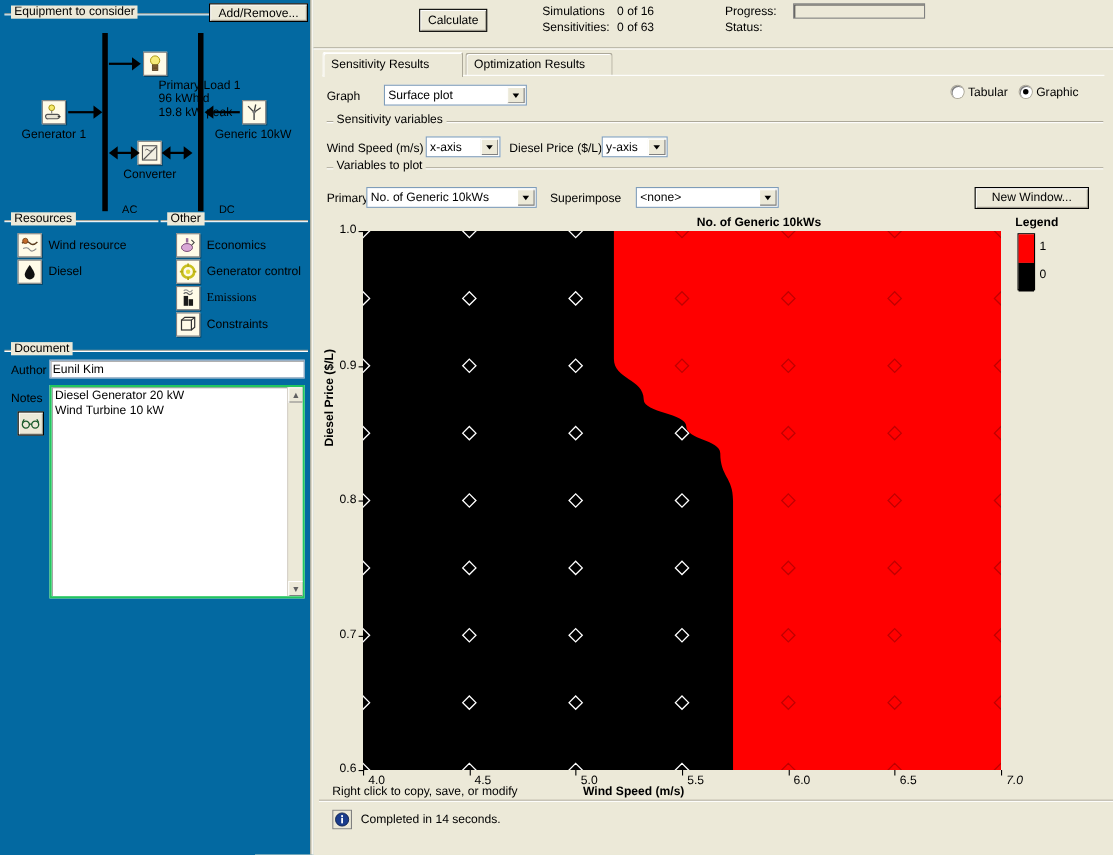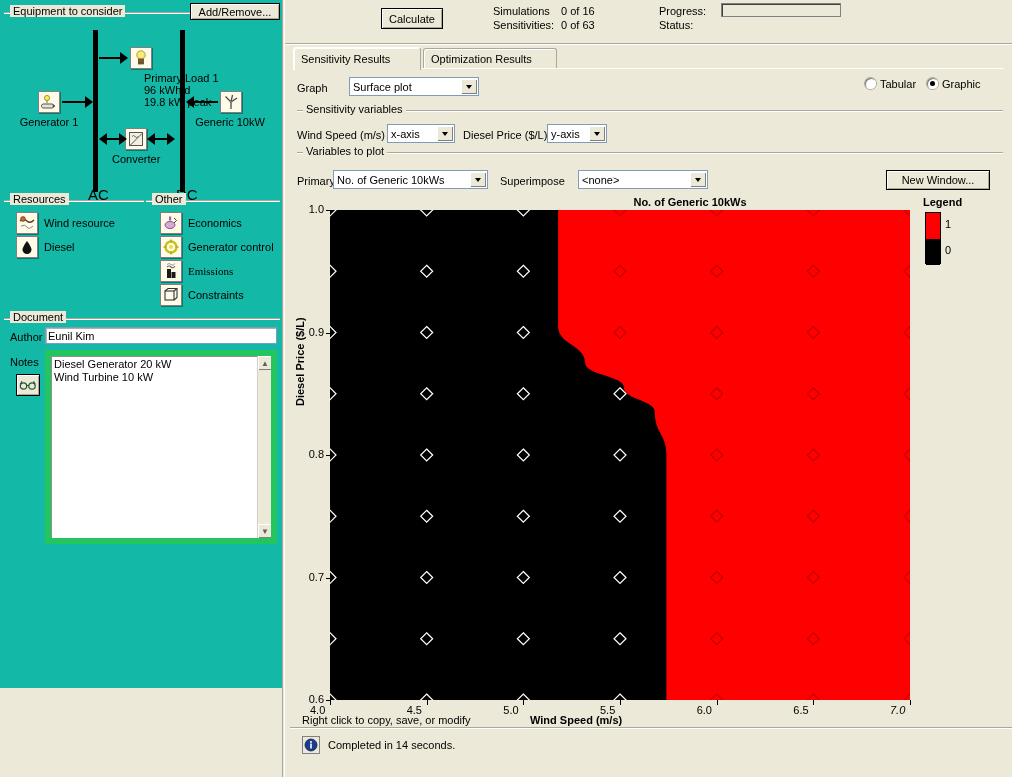--- a/index.html
+++ b/index.html
@@ -8,42 +8,42 @@
     width: 1012px; height: 777px;
     overflow: hidden;
     background: #ece9d8;
     font-family: "Liberation Sans", sans-serif;
     font-size: 11px;
     color: #000;
   }
   #app { position: relative; width: 1012px; height: 777px; background: #ece9d8; }
 
   
-  #left-panel { position: absolute; left: 0; top: 0; width: 285px; height: 688px; background: #14b8a6; }
+  #left-panel { position: absolute; left: 0; top: 0; width: 285px; height: 777px; background: #0369a1; }
   #left-divider { position: absolute; left: 282px; top: 0; width: 3px; height: 777px;
       background: #ece9d8; border-left: 1px solid #aca899; border-right: 1px solid #ffffff; }
 
   .grp { position: absolute; }
   .grp-title { position: absolute; top: -7px; left: 6px; background: #ece9d8; padding: 0 3px; font-size: 11px; white-space: nowrap; }
   .grp-line { position: absolute; left: 0; right: 0; top: 0; height: 2px;
       border-top: 1px solid #aca899; border-bottom: 1px solid #ffffff; }
 
   .btn {
     background: #ece9d8; border: 1px solid #000; font-family: "Liberation Sans", sans-serif;
     font-size: 11px; padding: 1px 6px; cursor: default; color: #000;
     box-shadow: inset 1px 1px 0 #ffffff, inset -1px -1px 0 #aca899;
   }
 
   #addremove { position: absolute; left: 190px; top: 3px; width: 90px; height: 17px;
      display: flex; align-items: center; justify-content: center; }
 
   
   #schematic { position: absolute; left: 0; top: 16px; width: 282px; height: 185px; }
   .busbar { position: absolute; width: 5px; background: #000; }
-  .bus-label { position: absolute; font-size: 15px; }
+  .bus-label { position: absolute; font-size: 10px; margin-left: 23px; }
   .icon-box {
     position: absolute; width: 22px; height: 22px; background: #fffbe8;
     border: 1px solid #808080; box-shadow: 1px 1px 0 rgba(0,0,0,.35);
     display: flex; align-items: center; justify-content: center; overflow: hidden;
   }
   .comp-label { position: absolute; font-size: 11px; text-align: center; line-height: 12px; white-space: nowrap; }
   .arrow-h { position: absolute; height: 1px; background: #000; }
   .arrow-head { position: absolute; width: 0; height: 0; }
 
   
@@ -51,21 +51,21 @@
   .res-item .lbl { font-size: 11px; }
 
   .fieldlabel { position: absolute; font-size: 11px; }
   .textinput {
     position: absolute; background: #fff; border: 1px solid #7f9db9;
     font-family: "Liberation Sans", sans-serif; font-size: 11px;
     padding: 1px 2px; color: #000; outline: none;
     box-shadow: inset 1px 1px 0 #b0b0b0;
   }
   #notes-box {
-    position: absolute; background: #fff; border: 6px solid #22c55e;
+    position: absolute; background: #fff; border: 2px solid #22c55e;
     overflow: hidden; box-shadow: inset 1px 1px 0 #909090;
   }
   #notes-text { position: absolute; left: 3px; top: 2px; right: 16px; font-size: 11px; line-height: 13px; white-space: pre-line; }
   .vscroll { position: absolute; right: 0; top: 0; bottom: 0; width: 14px; background: #ece9d8;
      border-left: 1px solid #d4d0c8; }
   .vscroll .arrowbtn { position: absolute; left: 0; width: 14px; height: 14px; background: #ece9d8;
      box-shadow: inset 1px 1px 0 #ffffff, inset -1px -1px 0 #808080;
      display: flex; align-items: center; justify-content: center; font-size: 8px; color: #606060; }
 
   
@@ -114,21 +114,21 @@
   #chart-wrap { position: absolute; left: 290px; top: 196px; width: 722px; height: 530px; }
   #chart-title { position: absolute; left: 250px; top: 0px; width: 300px; text-align: center;
      font-size: 11px; font-weight: bold; }
   #plotarea { position: absolute; left: 40px; top: 14px; width: 580px; height: 490px;
      background: #000; overflow: hidden; }
   #plot-svg { position: absolute; left: 0; top: 0; }
   #ylabel { position: absolute; left: 4px; top: 210px; font-size: 11px; font-weight: bold;
      transform: rotate(-90deg); transform-origin: left top; white-space: nowrap; }
   #xlabel { position: absolute; left: 240px; top: 518px; font-size: 11px; font-weight: bold; white-space: nowrap; }
   .ytick { position: absolute; right: 0; font-size: 11px; text-align: right; white-space: nowrap; }
-  .xtick { position: absolute; font-size: 11px; text-align: left; white-space: nowrap; }
+  .xtick { position: absolute; font-size: 11px; text-align: right; white-space: nowrap; }
   .tickmark { position: absolute; background: #000; }
   #hint { position: absolute; left: 12px; top: 518px; font-size: 11px; white-space: nowrap; }
 
   #legend-wrap { position: absolute; left: 625px; top: 0px; width: 95px; height: 90px; }
   #legend-title { position: absolute; left: 8px; top: 0; font-size: 11px; font-weight: bold; }
   #legend-bar { position: absolute; left: 10px; top: 16px; width: 16px; height: 52px; border: 1px solid #000; }
   .legend-label { position: absolute; left: 30px; font-size: 11px; }
 
   
   #status-sep { position: absolute; left: 290px; top: 727px; width: 722px; height: 2px;

